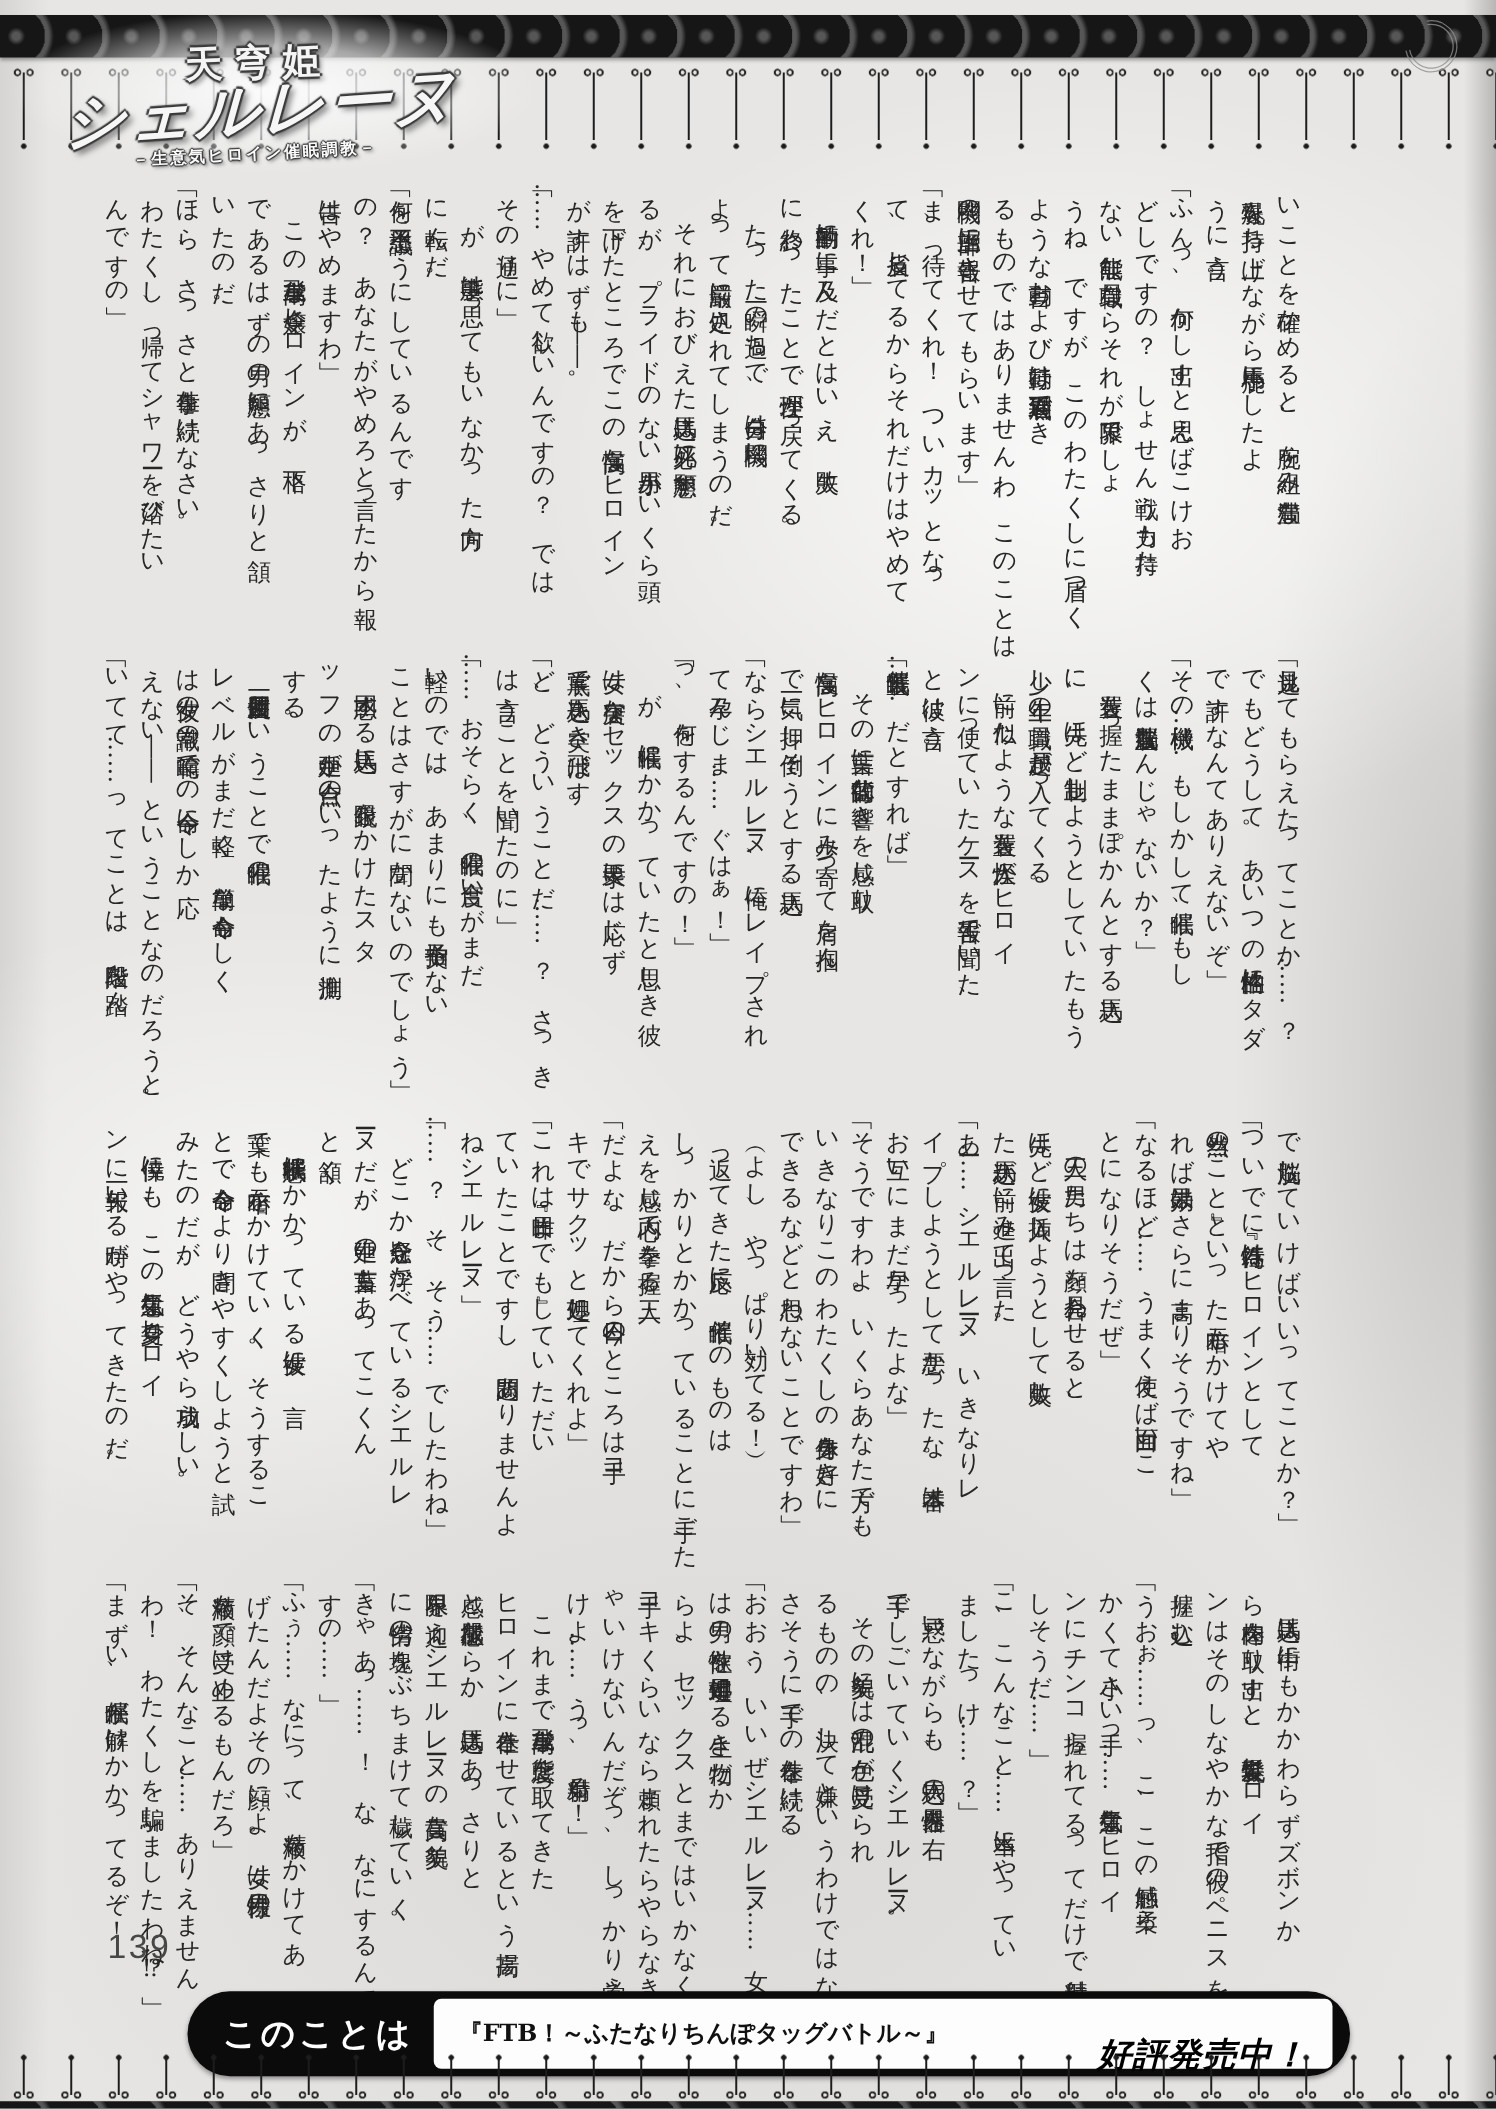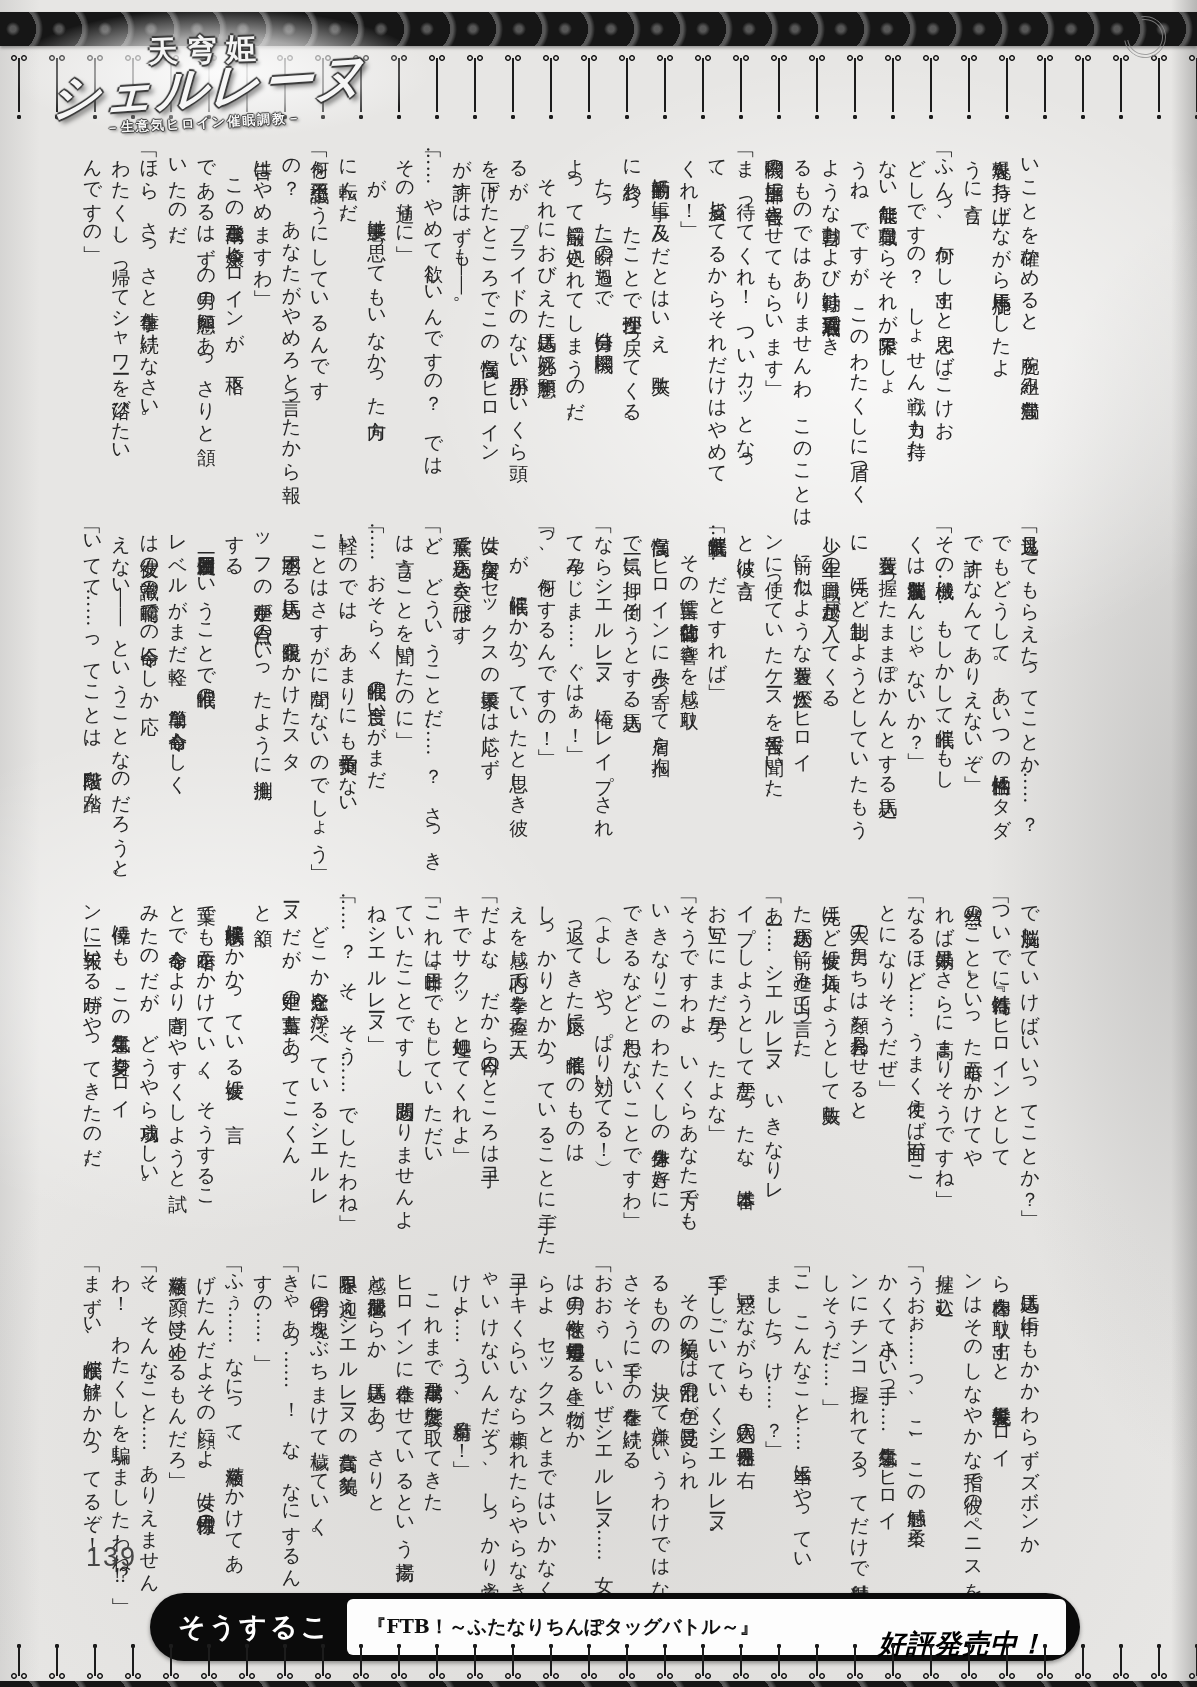--- a/index.html
+++ b/index.html
@@ -268,21 +268,21 @@
       <div class="col">「ふぅ……なにって、精液をかけてあ</div>
       <div class="col">げたんだよその顔によ。女は男性様の</div>
       <div class="col">精液を顔で受け止めるもんだろ」</div>
       <div class="col">「そ、そんなこと……ありえません</div>
       <div class="col">わ！　わたくしを騙しましたわね⁉」</div>
       <div class="col">「まずい、催眠が解けかかってるぞ！</div>
     </div>
 
   <div class="page-number">139</div>
   <div class="pub-bar">
-    <span class="pub-label">そうするこ</span>
+    <span class="pub-label">このことは</span>
     <span class="pub-inner">
       <span class="pub-title">『FTB！～ふたなりちんぽタッグバトル～』</span>
       <span class="pub-status">好評発売中！</span>
     </span>
   </div>
 
   <div class="fringe bottomF"></div>
   <div class="orn-band bottom"></div>
 
 </div>

